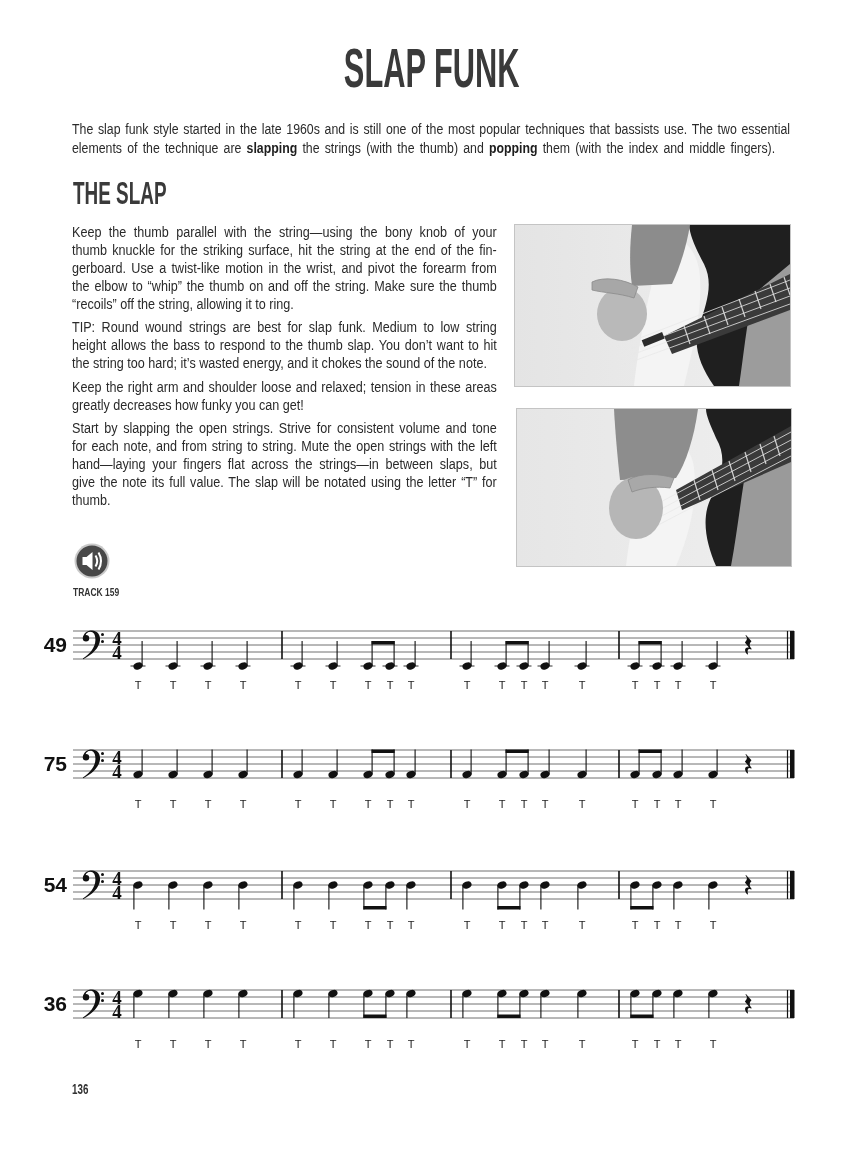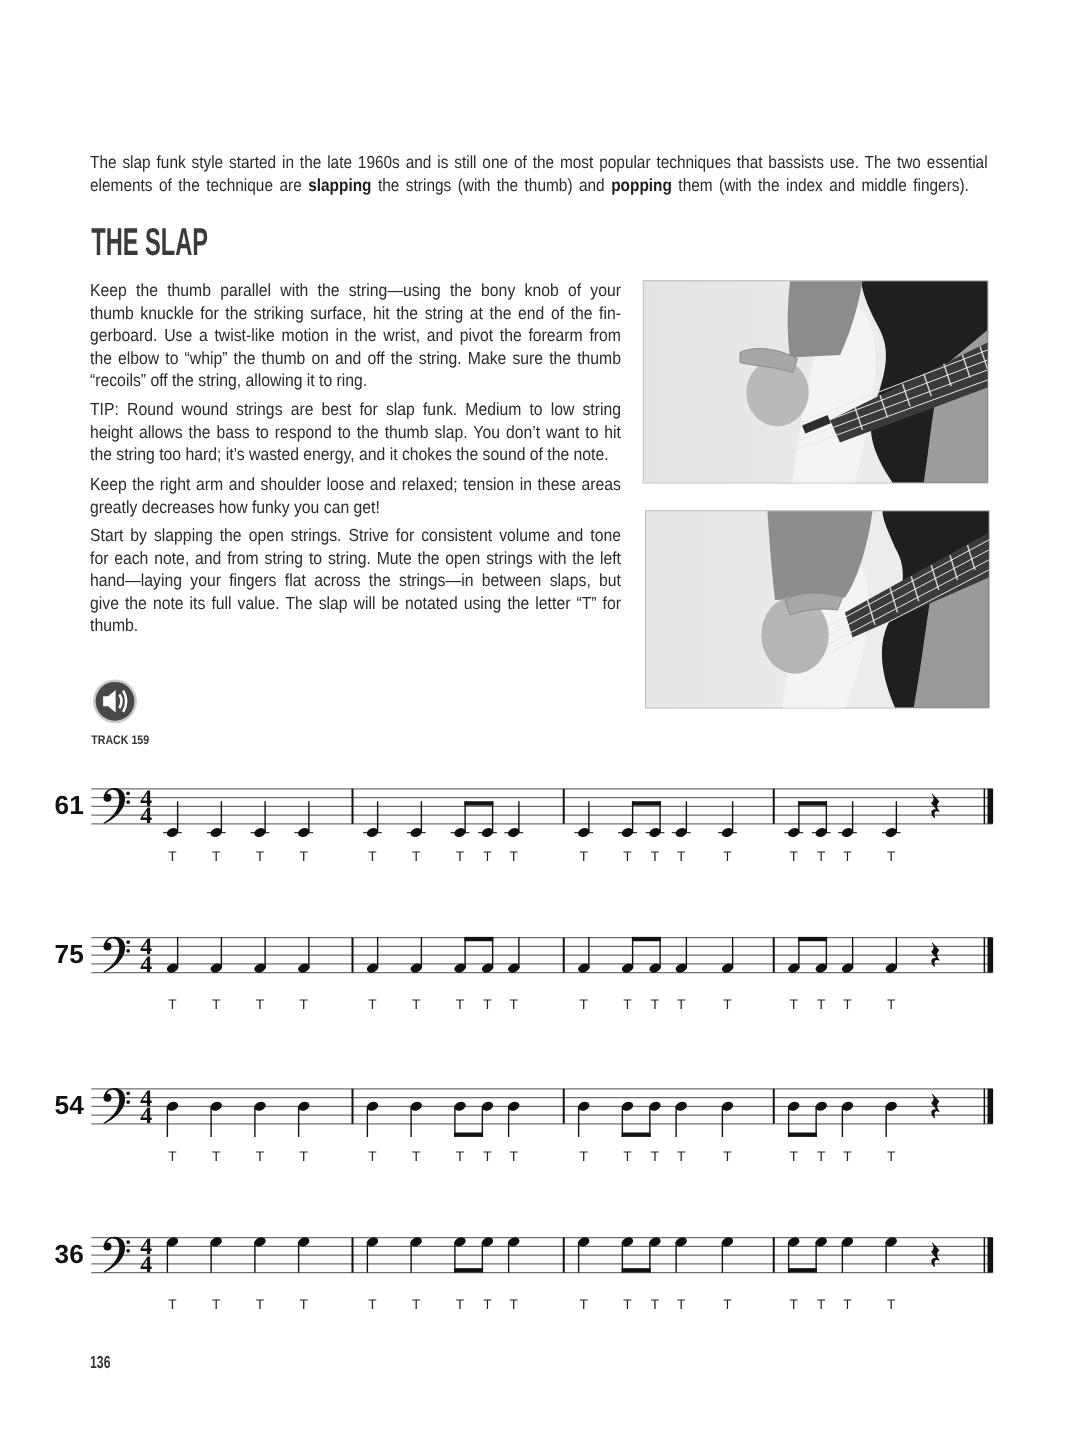--- a/index.html
+++ b/index.html
@@ -53,20 +53,23 @@
   .page-num {
     position: absolute; left: 72px; top: 1081px; font-size: 14px; line-height: 16px;
     font-weight: bold; color: #333; transform: scaleX(0.7); transform-origin: 0 0;
   }
 </style>
 </head>
 <body>
 
 <div class="page">
 
+  <div class="title-wrap">
+    <h1 class="title">SLAP FUNK</h1>
+  </div>
 
   <div class="intro">
     <div class="l1">The slap funk style started in the late 1960s and is still one of the most popular techniques that bassists use. The two essential</div>
     <div class="l2"><span>elements of the technique are </span><b>slapping</b><span> the strings (with the thumb) and </span><b>popping</b><span> them (with the index and middle fingers).</span></div>
   </div>
 
   <h2 class="h2">THE SLAP</h2>
 
   <div class="para" style="top:223px">
     <div class="ln j">Keep the thumb parallel with the string—using the bony knob of your</div>
@@ -168,21 +171,21 @@
       <circle cx="18" cy="18" r="17.5" fill="#c9c9c9"></circle>
       <circle cx="18" cy="18" r="15.5" fill="#484848"></circle>
       <path d="M8.5 14 H12.5 L18.5 9 V27 L12.5 22 H8.5 Z" fill="#ffffff"></path>
       <path d="M21.5 12.5 Q25 18 21.5 23.5" stroke="#ffffff" stroke-width="2" fill="none"></path>
       <path d="M24.5 9.5 Q29.5 18 24.5 26.5" stroke="#ffffff" stroke-width="2" fill="none"></path>
     </svg>
   </div>
   <div class="track-label">TRACK 159</div>
 
   <div class="exercise" style="top:611px">
-    <span class="ex-num">61</span>
+    <span class="ex-num">49</span>
   <svg width="864" height="86" viewBox="0 0 864 86">
         <g>
           <line x1="73" x2="794" y1="20" y2="20" stroke="#707070" stroke-width="1"></line>
           <line x1="73" x2="794" y1="27" y2="27" stroke="#707070" stroke-width="1"></line>
           <line x1="73" x2="794" y1="34" y2="34" stroke="#707070" stroke-width="1"></line>
           <line x1="73" x2="794" y1="41" y2="41" stroke="#707070" stroke-width="1"></line>
           <line x1="73" x2="794" y1="48" y2="48" stroke="#707070" stroke-width="1"></line>
         </g>
         <g transform="translate(82,20)">
           <path d="M1.2 6.5 C1.5 1.8,6 -0.8,10 -0.6 C15.5 -0.3,18.6 3.8,18 9.5 C17.2 16.8,10.5 23.5,1.2 28.2 L0.8 27.4 C7.8 23,13.2 16.5,13.4 9.2 C13.6 3.6,11.4 0.8,8.4 0.8 C5.6 0.8,3.8 2.6,3.6 4.6 Z" fill="#111"></path>

